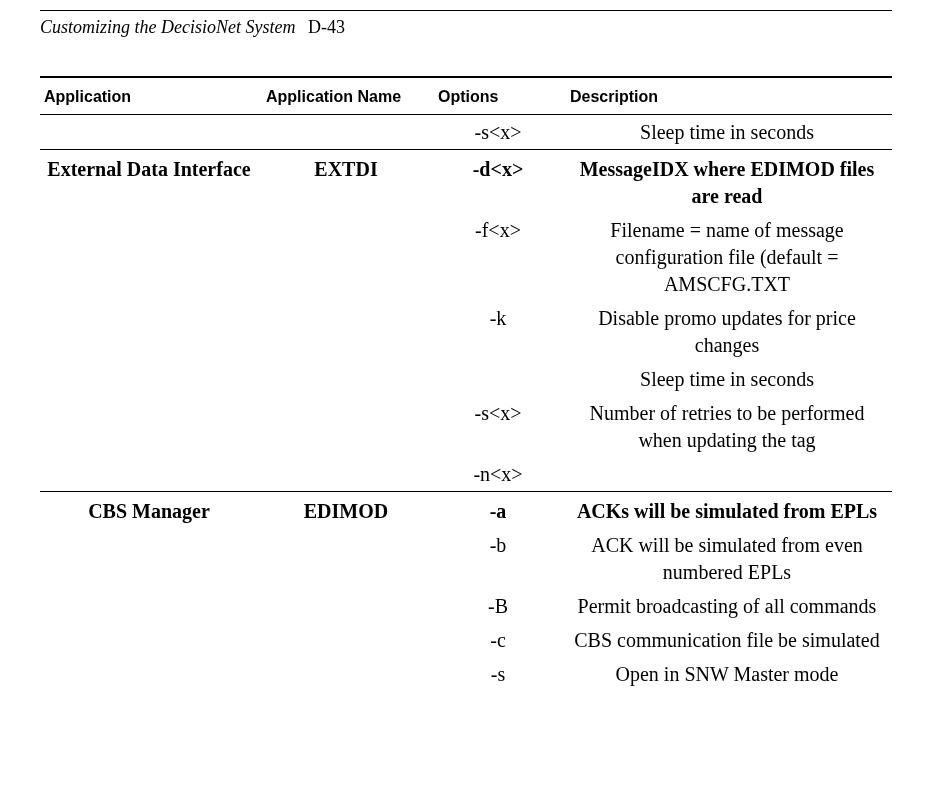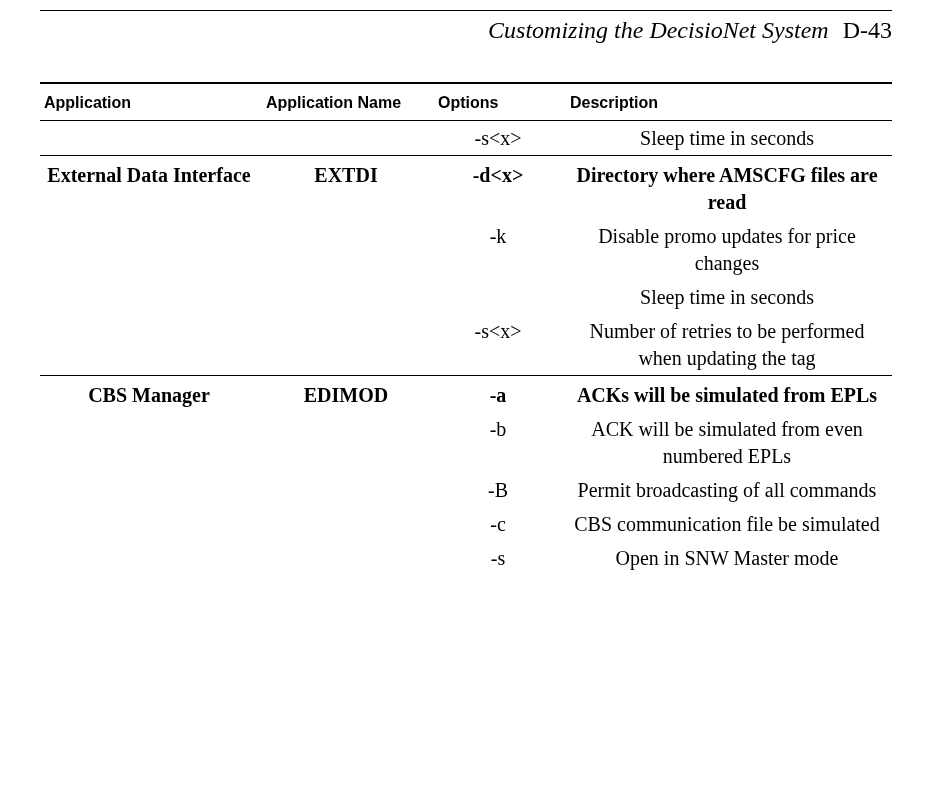--- a/index.html
+++ b/index.html
@@ -11,23 +11,23 @@
     width: 932px;
   }
   .page {
     padding: 0 40px 40px 40px;
   }
   .header-line {
     border-top: 1px solid #000;
     margin-top: 10px;
   }
   .running-head {
-    text-align: right;
+    text-align: left;
     font-style: italic;
-    font-size: 24px;
+    font-size: 18px;
     padding: 6px 0 2px 0;
   }
   .running-head .pagenum {
     font-style: normal;
     margin-left: 8px;
   }
   .tbl {
     width: 100%;
     border-collapse: collapse;
     margin-top: 36px;
@@ -82,39 +82,51 @@
         <tr>
           <td class="col-app"></td>
           <td class="col-name"></td>
           <td class="col-opt">-s&lt;x&gt;</td>
           <td>Sleep time in seconds</td>
         </tr>
         <tr class="sep">
           <td class="col-app">External Data Interface</td>
           <td class="col-name">EXTDI</td>
           <td class="col-opt">-d&lt;x&gt;</td>
-          <td>Directory where AMSCFG files are read</td>
+          <td>MessageIDX where EDIMOD files are read</td>
+        </tr>
+        <tr>
+          <td class="col-app"></td>
+          <td class="col-name"></td>
+          <td class="col-opt">-f&lt;x&gt;</td>
+          <td>Filename = name of message configuration file (default = AMSCFG.TXT</td>
         </tr>
         <tr>
           <td class="col-app"></td>
           <td class="col-name"></td>
           <td class="col-opt">-k</td>
           <td>Disable promo updates for price changes</td>
         </tr>
         <tr>
           <td class="col-app"></td>
           <td class="col-name"></td>
           <td class="col-opt"></td>
           <td>Sleep time in seconds</td>
         </tr>
         <tr>
           <td class="col-app"></td>
           <td class="col-name"></td>
           <td class="col-opt">-s&lt;x&gt;</td>
           <td>Number of retries to be performed when updating the tag</td>
+        </tr>
+        <tr>
+          <td class="col-app"></td>
+          <td class="col-name"></td>
+          <td class="col-opt">-n&lt;x&gt;</td>
+          <td></td>
         </tr>
         <tr class="sep">
           <td class="col-app">CBS Manager</td>
           <td class="col-name">EDIMOD</td>
           <td class="col-opt">-a</td>
           <td>ACKs will be simulated from EPLs</td>
         </tr>
         <tr>
           <td class="col-app"></td>
           <td class="col-name"></td>

